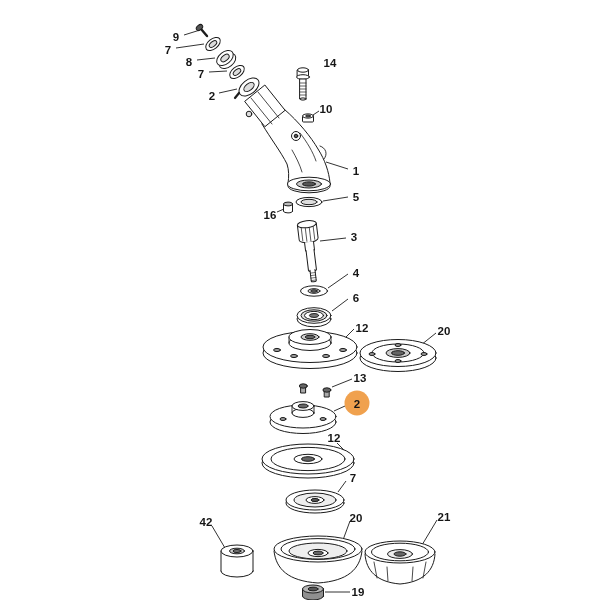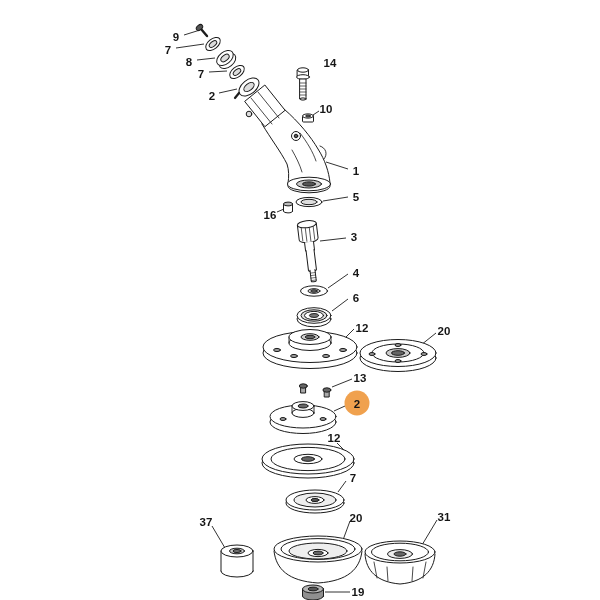--- a/index.html
+++ b/index.html
@@ -252,18 +252,18 @@
       <span class="callout" style="left: 270px; top: 214px;">16</span>
       <span class="callout" style="left: 354px; top: 236px;">3</span>
       <span class="callout" style="left: 356px; top: 272px;">4</span>
       <span class="callout" style="left: 356px; top: 297px;">6</span>
       <span class="callout" style="left: 362px; top: 327px;">12</span>
       <span class="callout" style="left: 444px; top: 330px;">20</span>
       <span class="callout" style="left: 360px; top: 377px;">13</span>
       <span class="callout highlighted" style="left: 357px; top: 403px;">2</span>
       <span class="callout" style="left: 334px; top: 437px;">12</span>
       <span class="callout" style="left: 353px; top: 477px;">7</span>
-      <span class="callout" style="left: 206px; top: 521px;">37</span>
+      <span class="callout" style="left: 206px; top: 521px;">42</span>
       <span class="callout" style="left: 356px; top: 517px;">20</span>
-      <span class="callout" style="left: 444px; top: 516px;">31</span>
+      <span class="callout" style="left: 444px; top: 516px;">21</span>
       <span class="callout" style="left: 358px; top: 591px;">19</span>
     </div>
 </div>
 
 </body></html>

